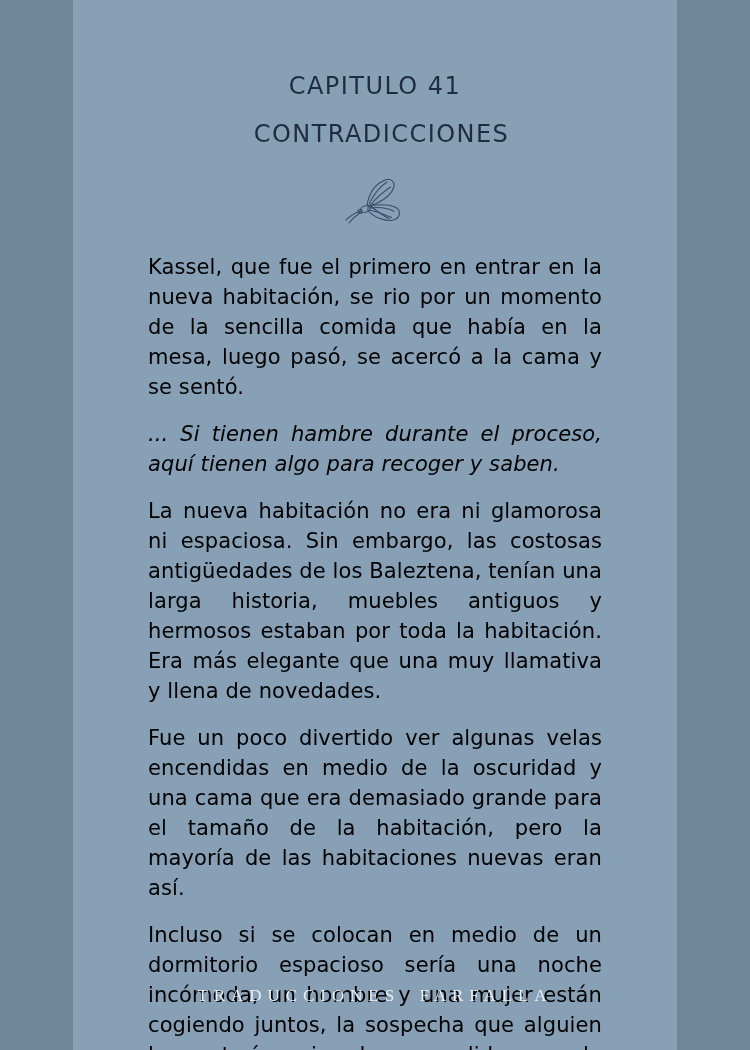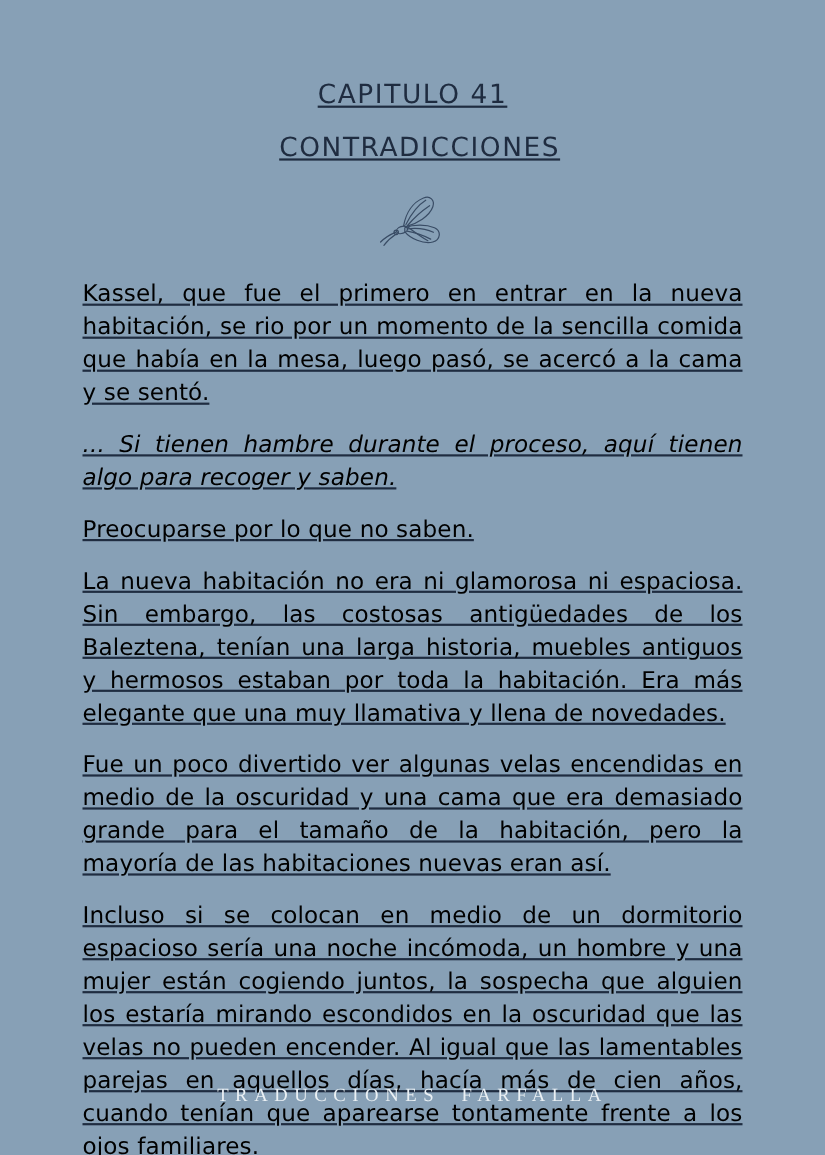--- a/index.html
+++ b/index.html
@@ -2,29 +2,28 @@
 <html><head>
 <meta charset="utf-8">
 <style>
   html, body {
     margin: 0;
     padding: 0;
     background: #6f8699;
   }
   .page {
     position: relative;
-    width: 750px;
+    width: 604px;
     height: 1050px;
     margin: 0 auto;
     background: #87A0B6;
     color: #1F2C40;
     font-family: "DejaVu Sans", "Liberation Sans", sans-serif;
     overflow: hidden;
     box-sizing: border-box;
-    text-decoration: underline;
   }
   header { text-align: center; }
   .chapter-title {
     margin: 0;
     padding-top: 74px;
     font-size: 24px;
     font-weight: normal;
     letter-spacing: 0.06em;
     line-height: 1;
     color: #1F2C40;
@@ -95,21 +94,20 @@
           <path d="M27,36.2 C34,37.4 42.5,40.4 48.5,43.4"></path>
           <path d="M28,32.5 C34,37 40,41.5 46,44.8"></path>
         </g>
       </svg>
     </div>
   </header>
 
   <main>
     <p>Kassel, que fue el primero en entrar en la nueva habitación, se rio por un momento de la sencilla comida que había en la mesa, luego pasó, se acercó a la cama y se sentó.</p>
     <p class="italic">... Si tienen hambre durante el proceso, aquí tienen algo para recoger y saben.</p>
-    <p>Preocuparse por lo que no saben.</p>
     <p>La nueva habitación no era ni glamorosa ni espaciosa. Sin embargo, las costosas antigüedades de los Baleztena, tenían una larga historia, muebles antiguos y hermosos estaban por toda la habitación. Era más elegante que una muy llamativa y llena de novedades.</p>
     <p>Fue un poco divertido ver algunas velas encendidas en medio de la oscuridad y una cama que era demasiado grande para el tamaño de la habitación, pero la mayoría de las habitaciones nuevas eran así.</p>
     <p>Incluso si se colocan en medio de un dormitorio espacioso sería una noche incómoda, un hombre y una mujer están cogiendo juntos, la sospecha que alguien los estaría mirando escondidos en la oscuridad que las velas no pueden encender. Al igual que las lamentables parejas en aquellos días, hacía más de cien años, cuando tenían que aparearse tontamente frente a los ojos familiares.</p>
   </main>
 
   <footer>TRADUCCIONES FARFALLA</footer>
 
 </div>
 
 </body></html>

